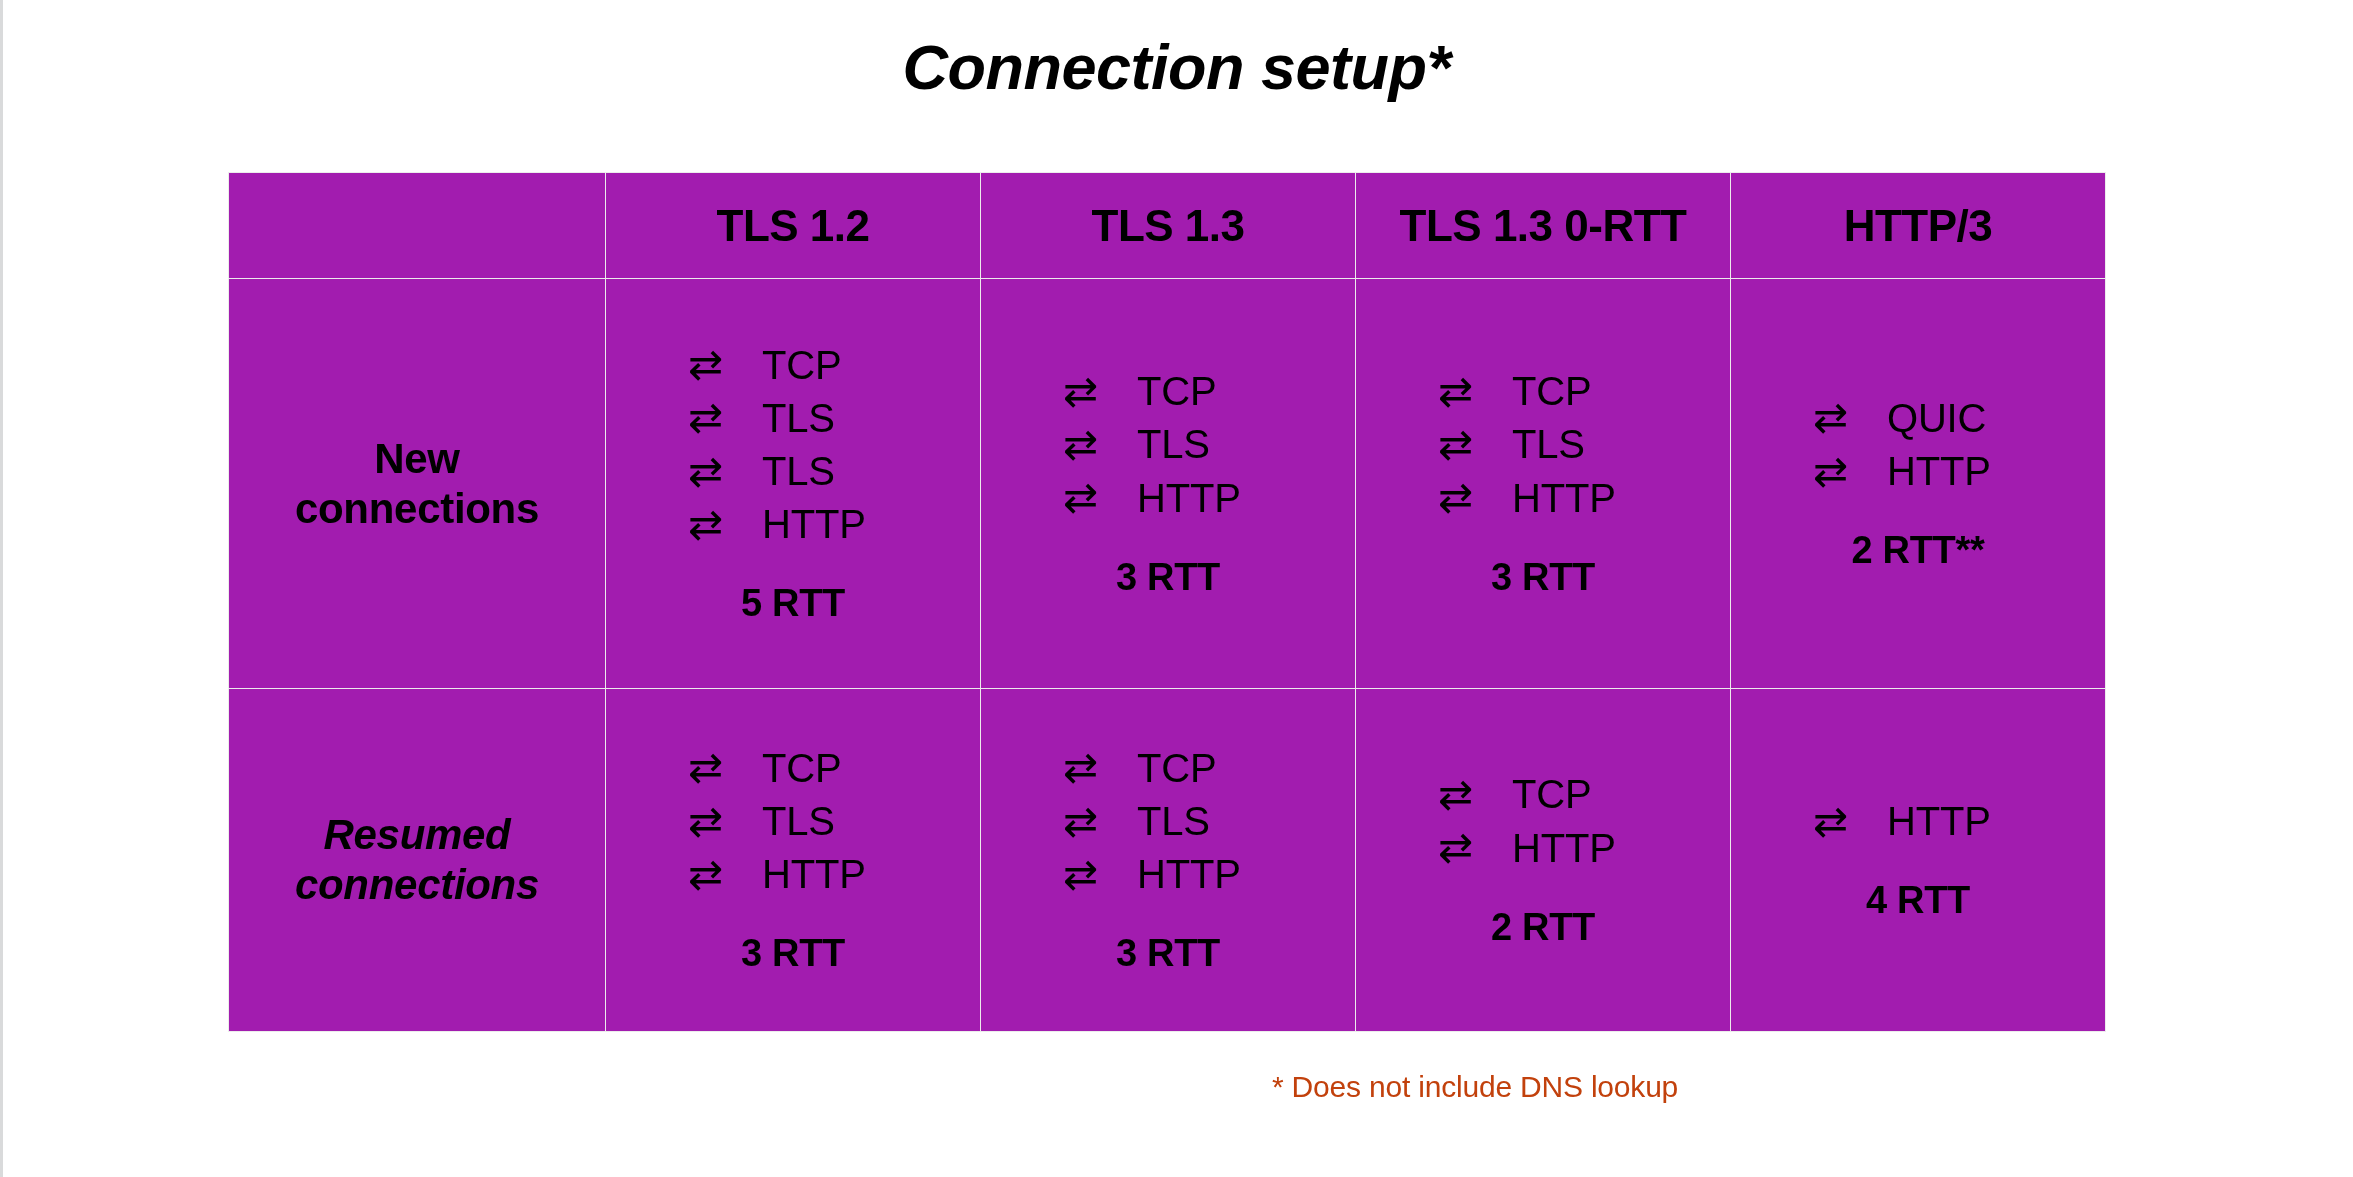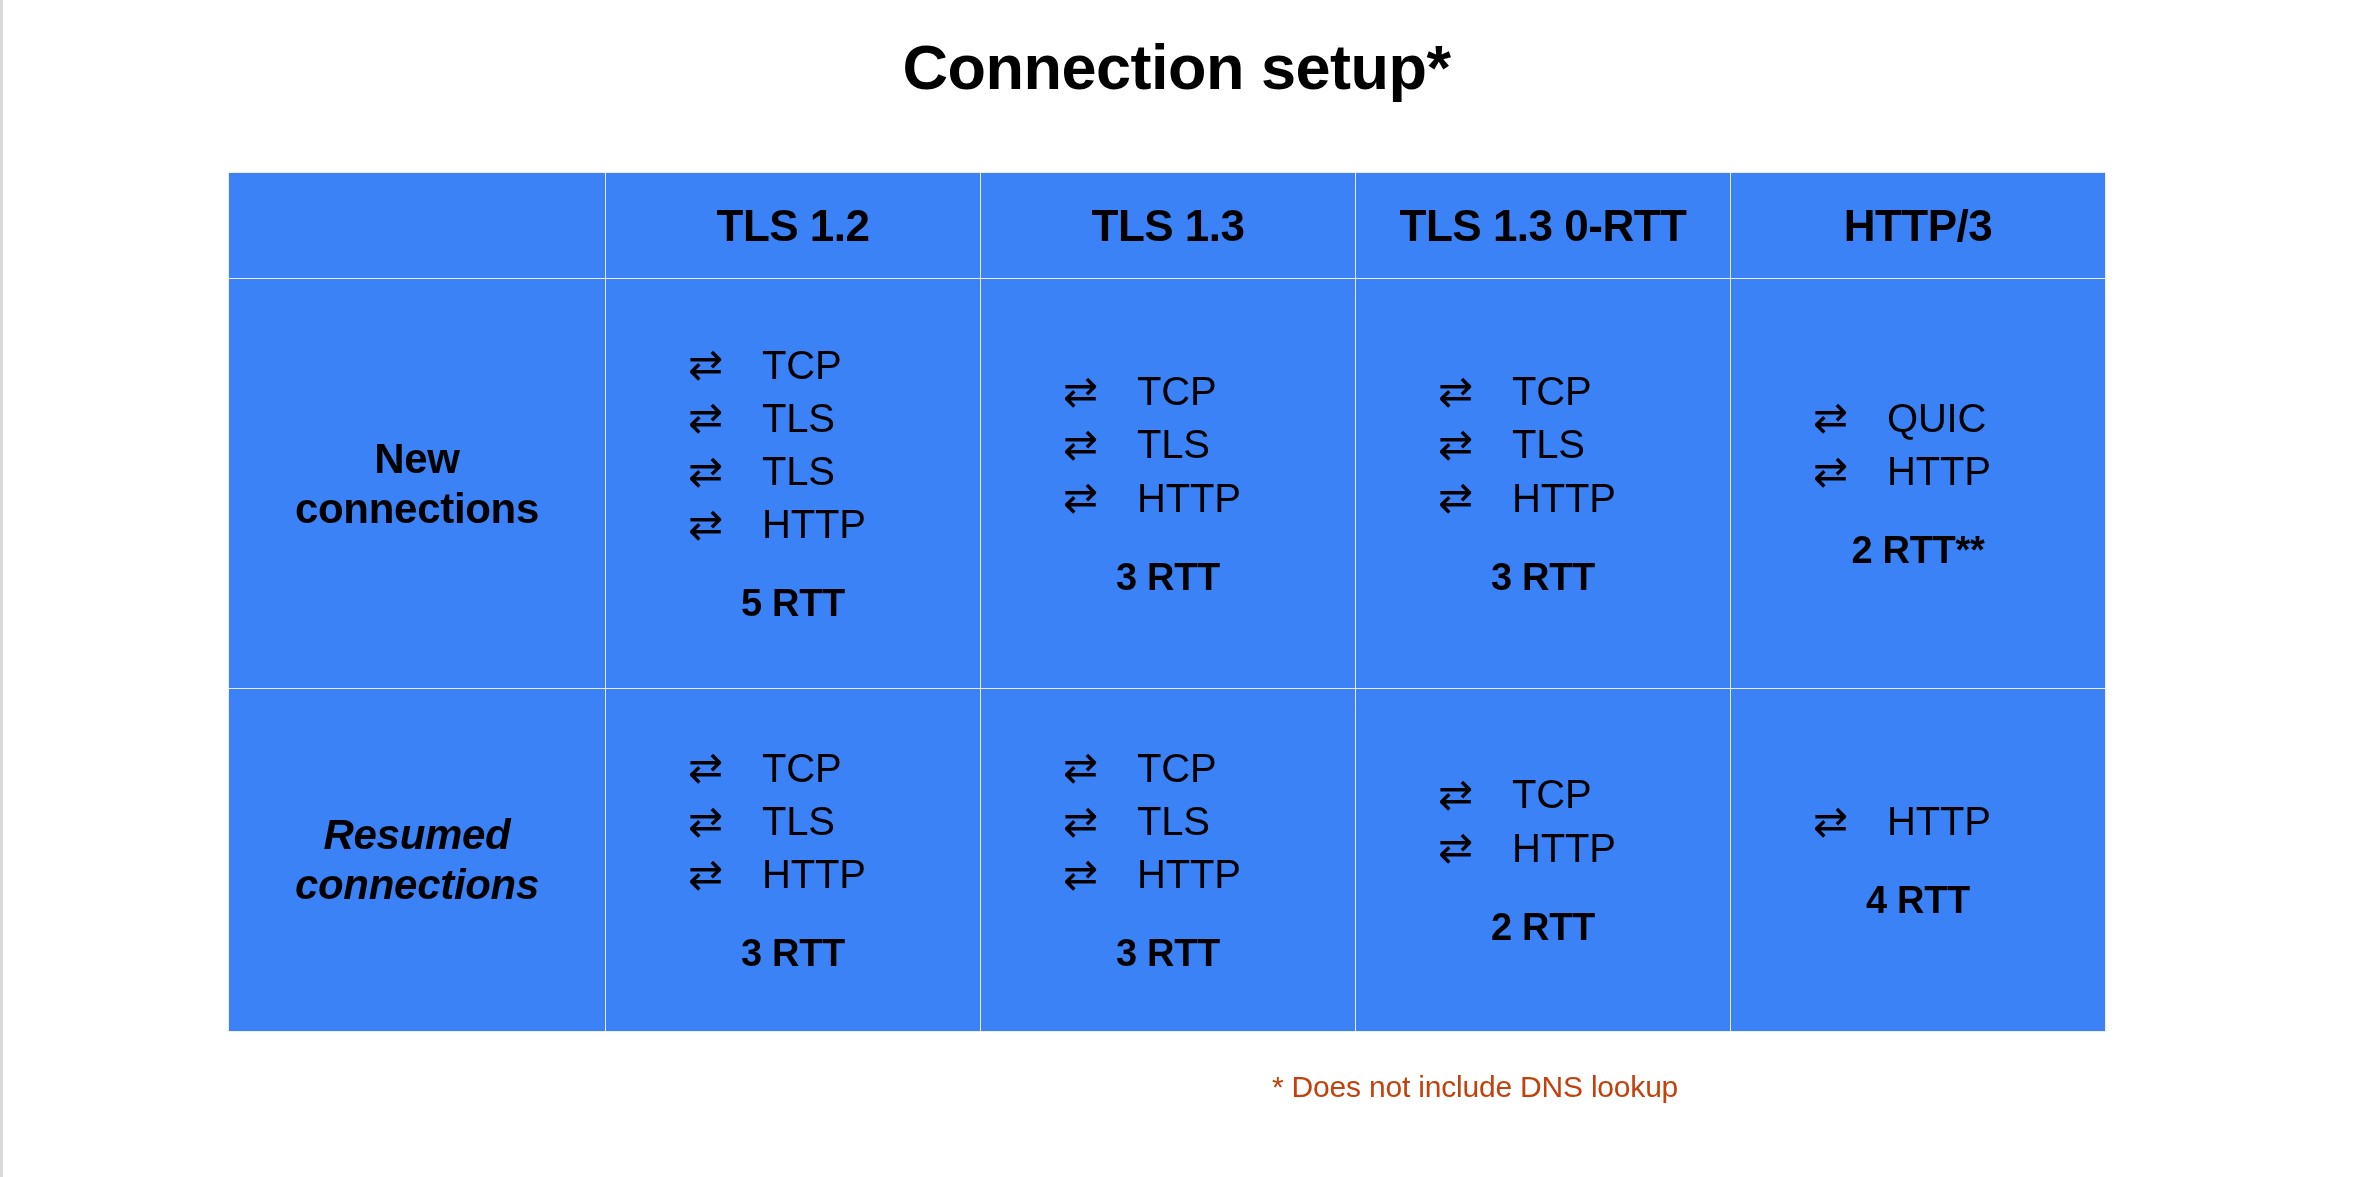--- a/index.html
+++ b/index.html
@@ -38,36 +38,37 @@
   .title {
     position: absolute;
     left: 0;
     top: 31px;
     width: 2353px;
     text-align: center;
     font-size: 63px;
     font-weight: bold;
     letter-spacing: -0.5px;
     color: #000;
+    font-style: italic;
   }
 
   
   .table {
     position: absolute;
     left: 228px;
     top: 172px;
     width: 1877px;
     border-collapse: collapse;
     table-layout: fixed;
   }
   .table td, .table th {
     border: 1px solid #ececec;
     padding: 0;
     vertical-align: middle;
-    background: #3b82f6;
+    background: #a21caf;
   }
 
   col.c-label { width: 377px; }
   col.c-data  { width: 375px; }
 
   
   .hdr-cell {
     height: 105px;
     text-align: center;
     font-size: 44px;

